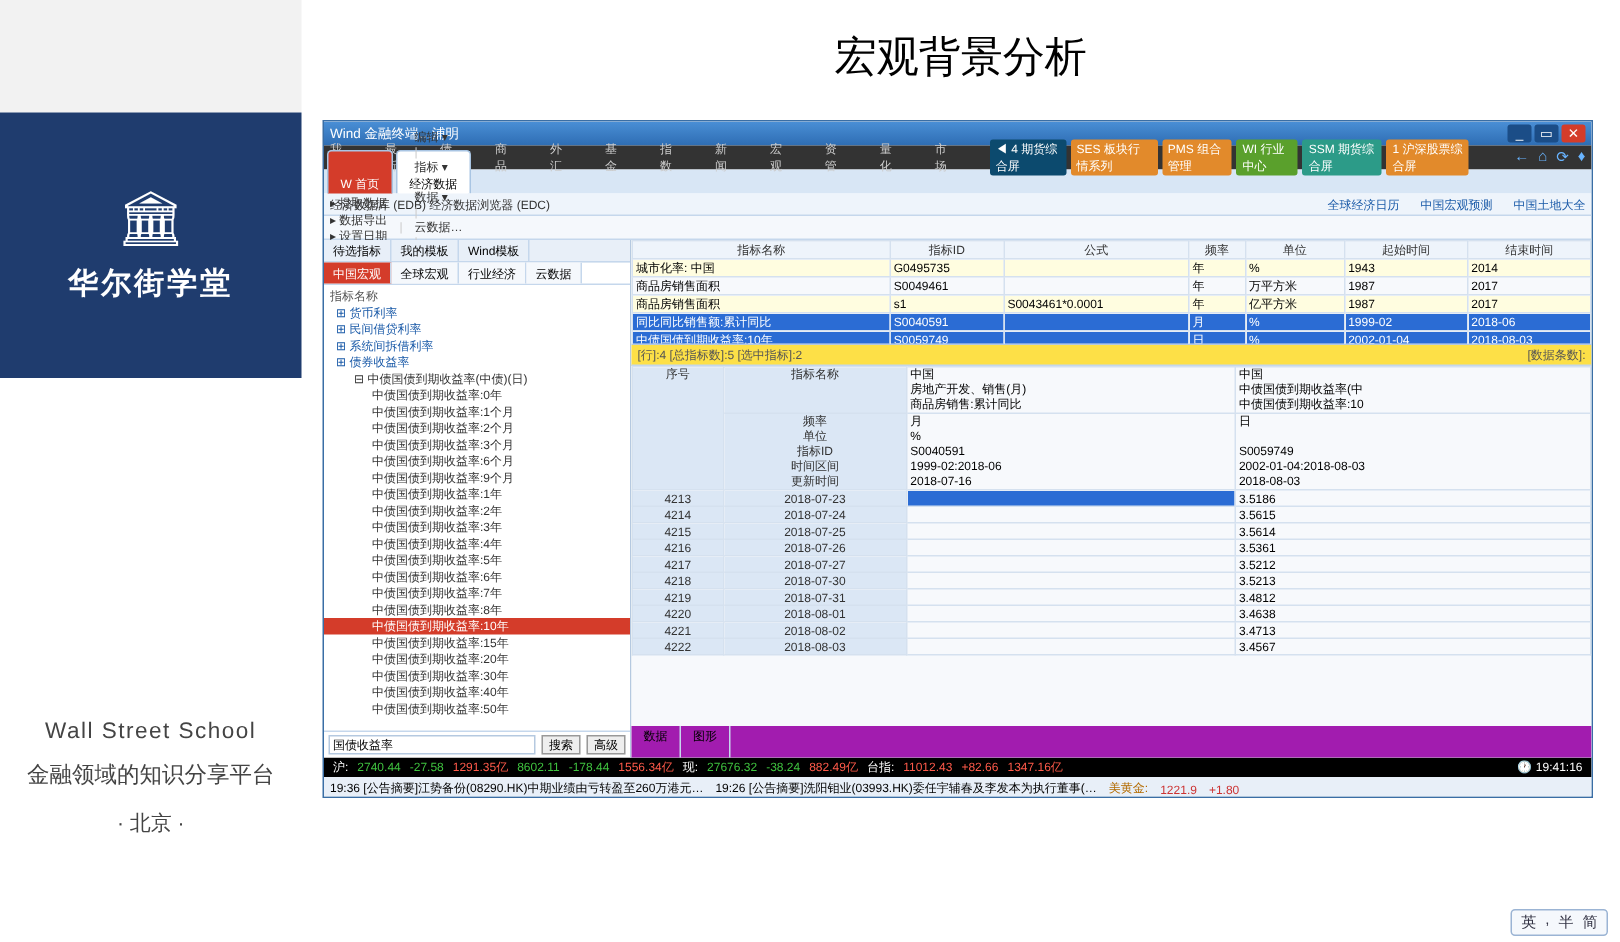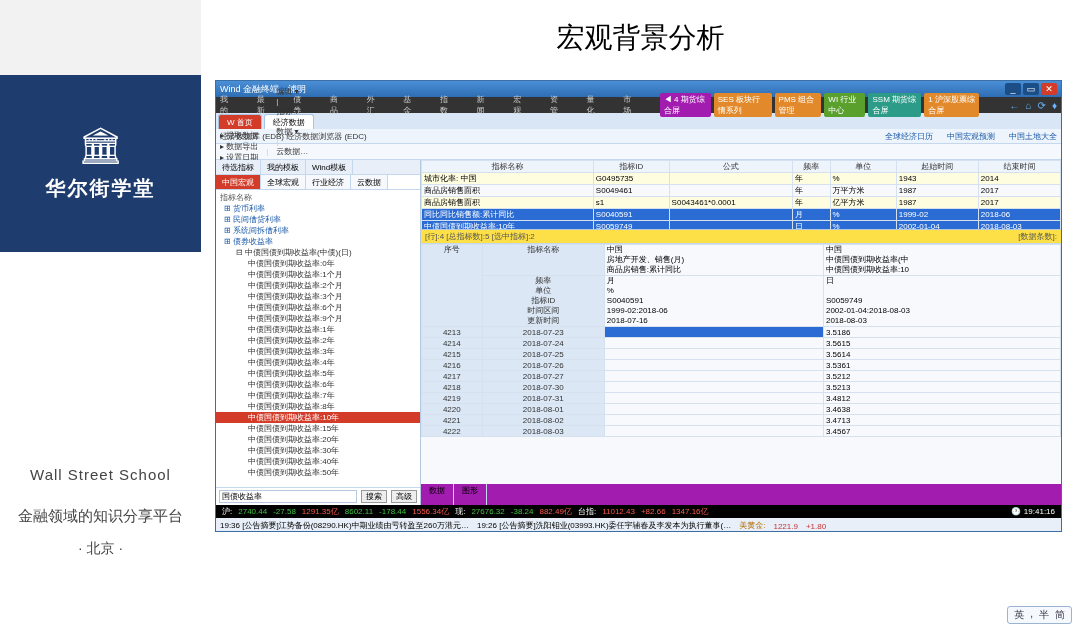--- a/index.html
+++ b/index.html
@@ -4,37 +4,37 @@
 <style>
 *{box-sizing:border-box;margin:0;padding:0;font-family:"Microsoft YaHei",SimSun,sans-serif}
 body{width:1080px;height:628px;background:#fff;overflow:hidden;position:relative}
 .slide{width:1080px;height:628px;display:flex}
 .left-col{width:201px;height:628px;background:#fff;position:relative}
 .left-top-band{width:201px;height:75px;background:#f2f2f2}
 .left-navy{width:201px;height:177px;background:#1f3c6e;color:#fff;display:flex;flex-direction:column;align-items:center;justify-content:center}
 .logo{font-size:36px;margin-bottom:8px}
 .left-title{font-size:20px;font-weight:bold;letter-spacing:2px}
 .left-info{position:absolute;bottom:70px;width:100%;text-align:center;color:#444}
-.left-info .en{font-size:15px;margin-bottom:24px;letter-spacing:1px}
+.left-info .en{font-size:15px;margin-bottom:11px;letter-spacing:1px}
 .left-info .cn{font-size:15px;margin-bottom:14px}
 .left-info .bj{font-size:14px}
 .right-col{flex:1;position:relative}
 .slide-title{width:100%;height:75px;display:flex;align-items:center;justify-content:center;font-size:28px;font-weight:normal;color:#000}
 .app-window{position:absolute;left:14px;top:80px;width:847px;height:452px;border:1px solid #3a6ea5;background:#fff;font-size:9px;overflow:hidden}
 .titlebar{height:16px;background:linear-gradient(#4a8fd6,#2e6db3);color:#fff;display:flex;align-items:center;padding:0 4px;justify-content:space-between}
 .titlebar .wbtns{display:flex;gap:2px}
 .titlebar .wbtns span{width:16px;height:12px;background:#1b4d87;border-radius:2px;text-align:center;line-height:12px}
 .titlebar .wbtns .close{background:#d43c2a}
 .menubar{height:16px;background:#333;color:#ccc;display:flex;align-items:center;padding:0 4px;gap:24px;font-size:8px}
 .menubar .right{margin-left:auto;display:flex;gap:3px}
 .pill{padding:1px 4px;border-radius:2px;color:#fff;font-size:8px}
-.p-blue{background:#a21caf}.p-orange{background:#e28a2b}.p-green{background:#5aa02c}.p-teal{background:#2c9b88}
+.p-blue{background:#0c4a6e}.p-orange{background:#e28a2b}.p-green{background:#5aa02c}.p-teal{background:#2c9b88}
 .nav-icons{display:flex;gap:6px;color:#69b4ff;font-size:10px;margin-left:6px}
 .tabbar{height:16px;background:#d8e6f5;display:flex;align-items:flex-end;padding-left:2px}
-.tab{height:15px;padding:0 8px;font-size:8px;line-height:15px;border:1px solid #a9c5e3;border-bottom:none;background:#e8f0fa;border-radius:3px 3px 0 0;margin-right:2px}
+.tab{height:15px;padding:14px 8px;font-size:8px;line-height:15px;border:1px solid #a9c5e3;border-bottom:none;background:#e8f0fa;border-radius:3px 3px 0 0;margin-right:2px}
 .tab.active{background:#fff}
 .tab.red{background:#d43c2a;color:#fff}
 .subhdr{height:15px;background:#eef4fb;display:flex;align-items:center;padding:0 4px;font-size:8px;color:#333;justify-content:space-between;border-bottom:1px solid #c5d7ec}
 .subhdr .links{display:flex;gap:14px;color:#1a5aa8}
 .toolbar{height:16px;background:#f5f8fc;display:flex;align-items:center;padding:0 4px;font-size:8px;gap:8px;border-bottom:1px solid #c5d7ec;color:#333}
 .toolbar .btn{display:flex;align-items:center;gap:2px}
 .toolbar .sep{color:#ccc}
 .content{display:flex;height:345px}
 .tree-panel{width:205px;border-right:1px solid #b5c9e0;display:flex;flex-direction:column;background:#fff}
 .tree-tabs{height:15px;background:#e8eff8;display:flex;font-size:8px;border-bottom:1px solid #c5d7ec}

